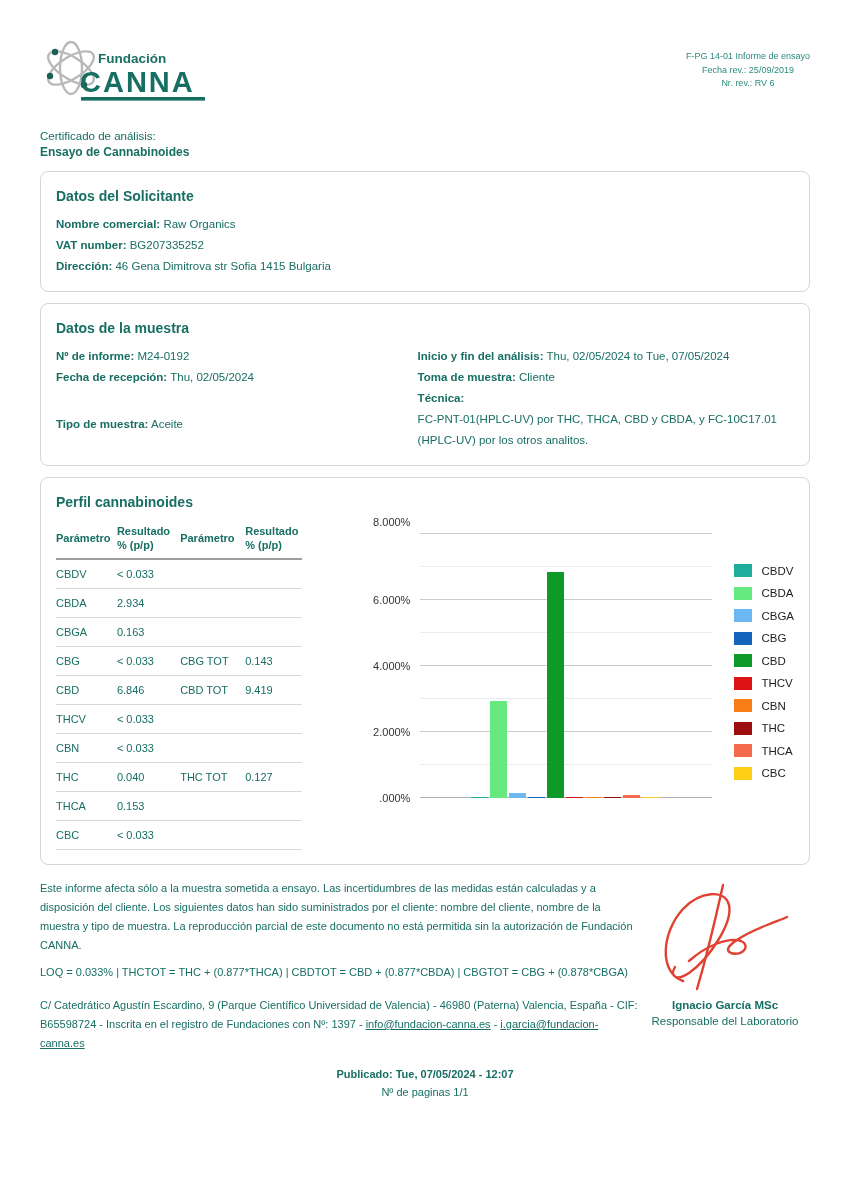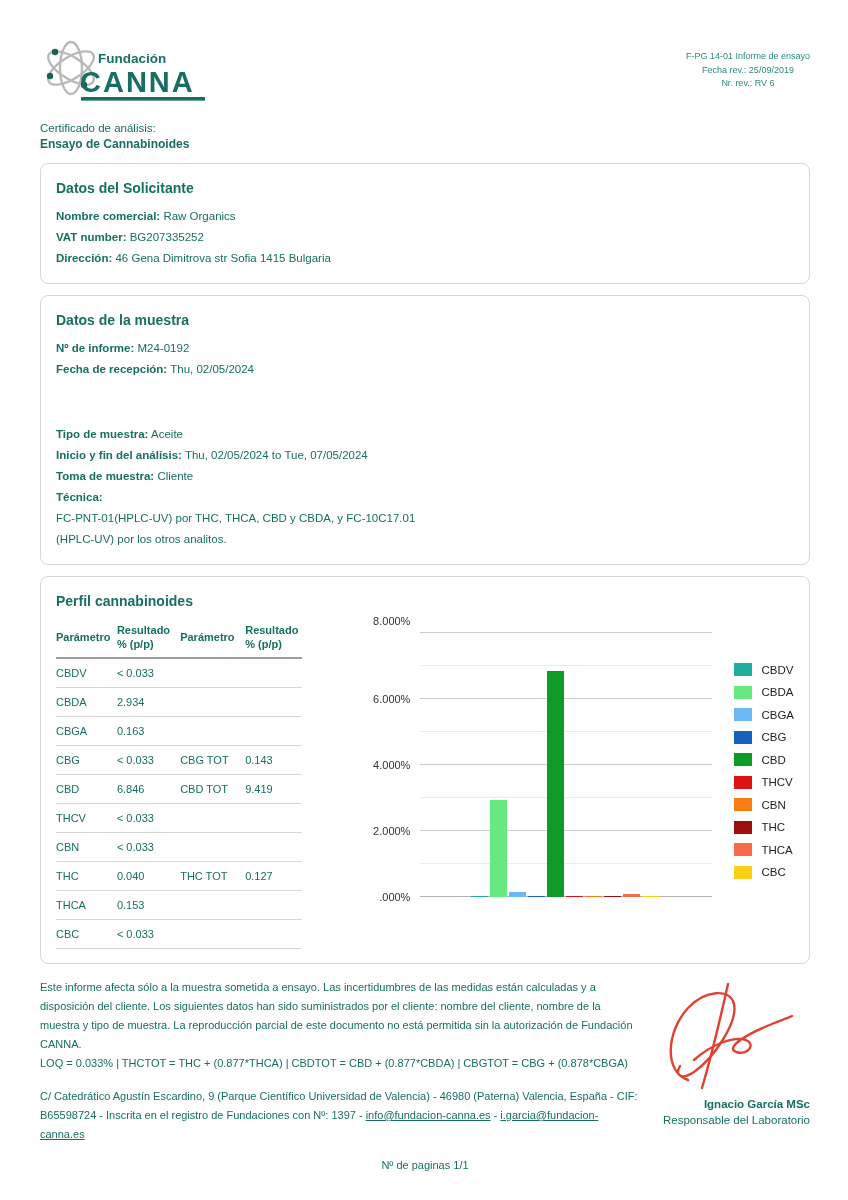--- a/index.html
+++ b/index.html
@@ -3,32 +3,32 @@
 <meta charset="utf-8">
 <style>
   html,body{margin:0;padding:0;background:#ffffff;}
   body{font-family:"Liberation Sans", sans-serif; color:#176e63;}
   .page{position:relative;width:848px;height:1200px;margin:0 auto;background:#fff;overflow:hidden;}
   .inner{padding:36px 38px 0 40px;}
 
   
   .hdr{display:flex;justify-content:space-between;align-items:flex-start;}
   .forminfo{font-size:9px;line-height:13.5px;text-align:center;color:#2c8a7d;padding-top:14px;}
-  .subtitle{margin-top:8px;font-size:11.5px;line-height:16px;}
+  .subtitle{margin-top:16px;font-size:11.5px;line-height:16px;}
   .subtitle .b{font-weight:bold;font-size:12px;}
 
   
   .box{border:1px solid #d6d6d6;border-radius:8px;padding:12px 15px 14px 15px;margin-top:11px;background:#fff;}
   .box-title{font-size:14px;font-weight:bold;margin:4px 0 10px 0;}
   .field{font-size:11.5px;line-height:21px;white-space:nowrap;}
   .flabel{font-weight:bold;}
   .tecnica-text{font-size:11.5px;line-height:21px;max-width:360px;}
-  .tipo-row{margin-top:44px;}
-
-  .muestra-cols{display:flex;flex-direction:column;}
+  .tipo-row{margin-top:26px;}
+
+  .muestra-cols{display:flex;}
   .mcol-left{width:49%;}
   .mcol-right{width:51%;}
 
   
   .perfil-body{display:flex;margin-top:6px;gap:8px;}
   table.ctab{border-collapse:collapse;font-size:11px;width:250px;}
   table.ctab th{font-weight:bold;text-align:left;vertical-align:middle;
     padding:4px 4px 6px 0;white-space:pre-line;line-height:14px;border-bottom:2px solid #9e9e9e;}
   table.ctab td{padding:8px 4px 8px 0;border-bottom:1px solid #d9d9d9;color:#176e63;}
   table.ctab td:nth-child(1){width:58px;}
@@ -47,24 +47,24 @@
   .gline.baseline{background:#b3b3b3;}
   .bar{position:absolute;bottom:0;width:17px;}
   .legend{margin-left:22px;padding-top:44px;}
   .legend-item{display:flex;align-items:center;margin-bottom:9.5px;}
   .swatch{width:18px;height:13px;margin-right:9px;}
   .legend-label{font-size:11.5px;color:#222;}
 
   
   .footer-row{display:flex;margin-top:14px;}
   .footer-left{width:600px;font-size:11px;line-height:19px;}
-  .loq{margin-top:0;}
+  .loq{margin-top:8px;}
   .addr{margin-top:14px;}
   .addr a{color:#176e63;}
-  .sig-col{flex:1;text-align:right;padding-top:2px;}
+  .sig-col{flex:1;text-align:center;padding-top:2px;}
   .sig-name{font-weight:bold;font-size:11.5px;margin-top:2px;}
   .sig-role{font-size:11.5px;margin-top:4px;}
   .published{text-align:center;margin-top:12px;font-size:11px;line-height:18px;}
   .published .b{font-weight:bold;}
 </style>
 </head>
 <body>
 
 <div class="page">
   <div class="inner">
@@ -299,17 +299,18 @@
             <path d="M 78,4 C 70,40 62,74 52,108"></path>
             <path d="M 44,80 C 62,64 84,56 96,60 C 106,64 98,76 86,72 C 76,68 92,56 122,44 C 132,40 138,38 142,36"></path>
           </g>
         </svg>
         <div class="sig-name">Ignacio García MSc</div>
         <div class="sig-role">Responsable del Laboratorio</div>
       </div>
     </div>
 
     <div class="published">
+      <div class="b">Publicado: Tue, 07/05/2024 - 12:07</div>
       <div>Nº de paginas 1/1</div>
     </div>
 
   </div>
 </div>
 
 </body></html>

